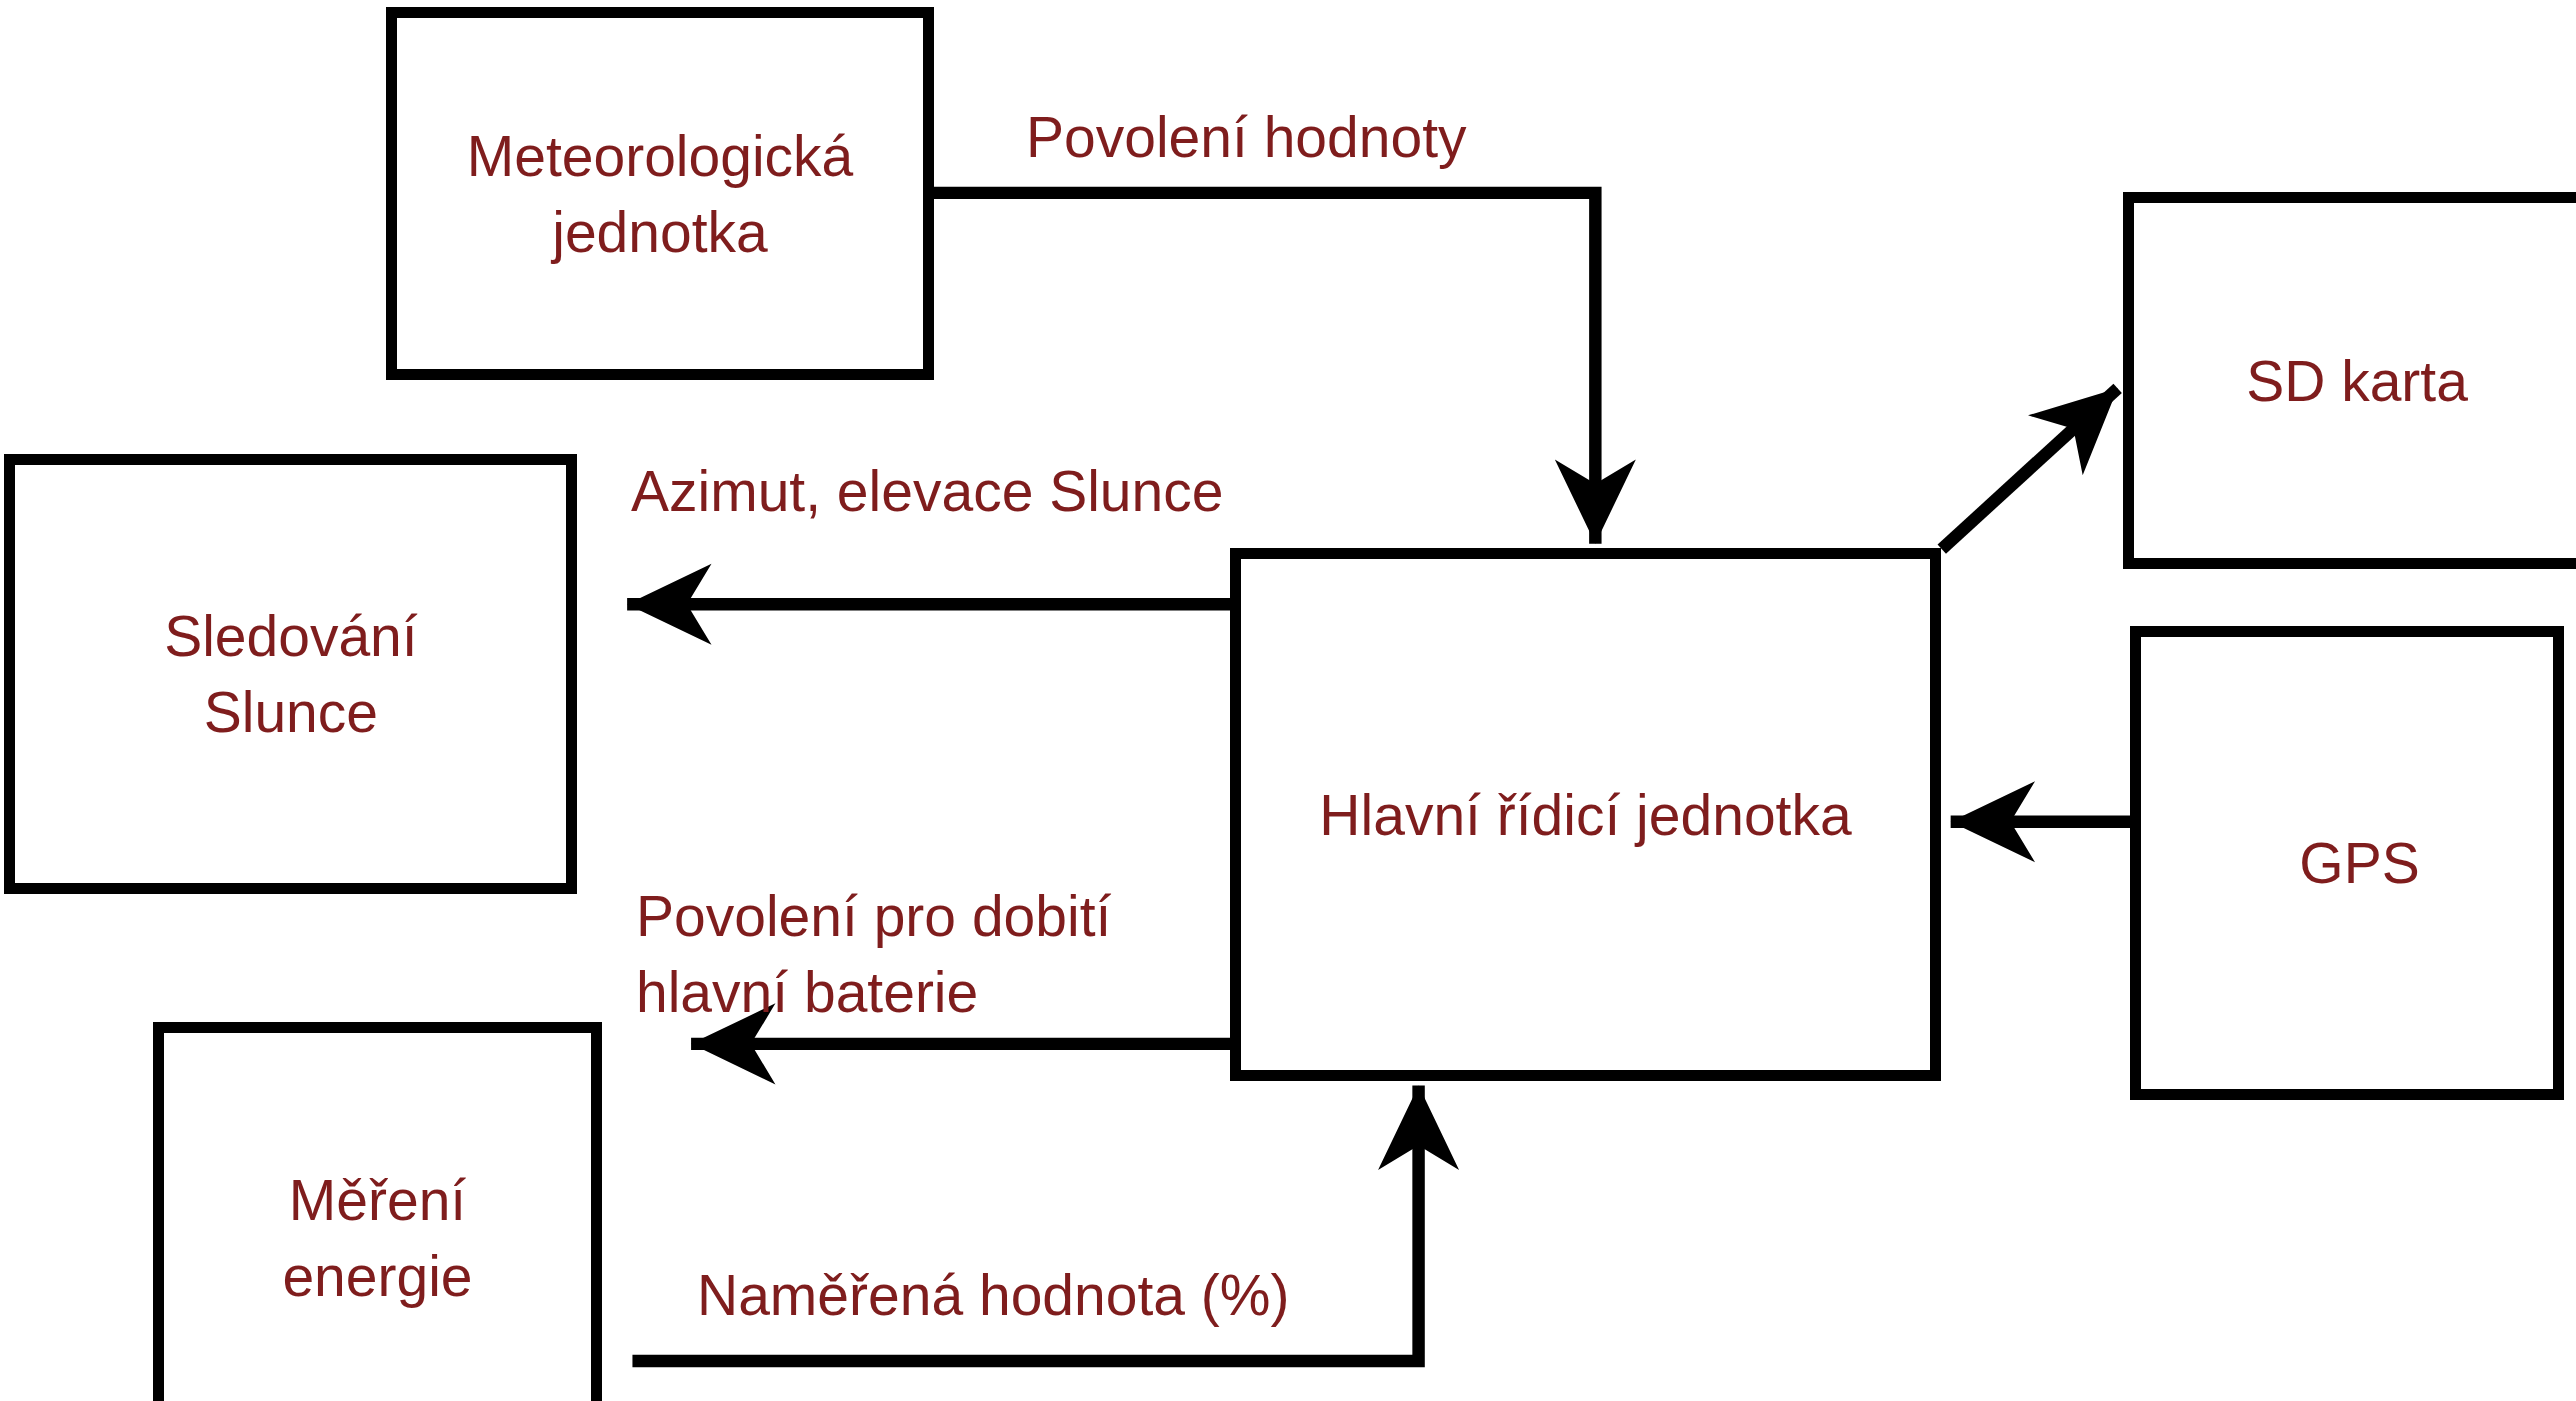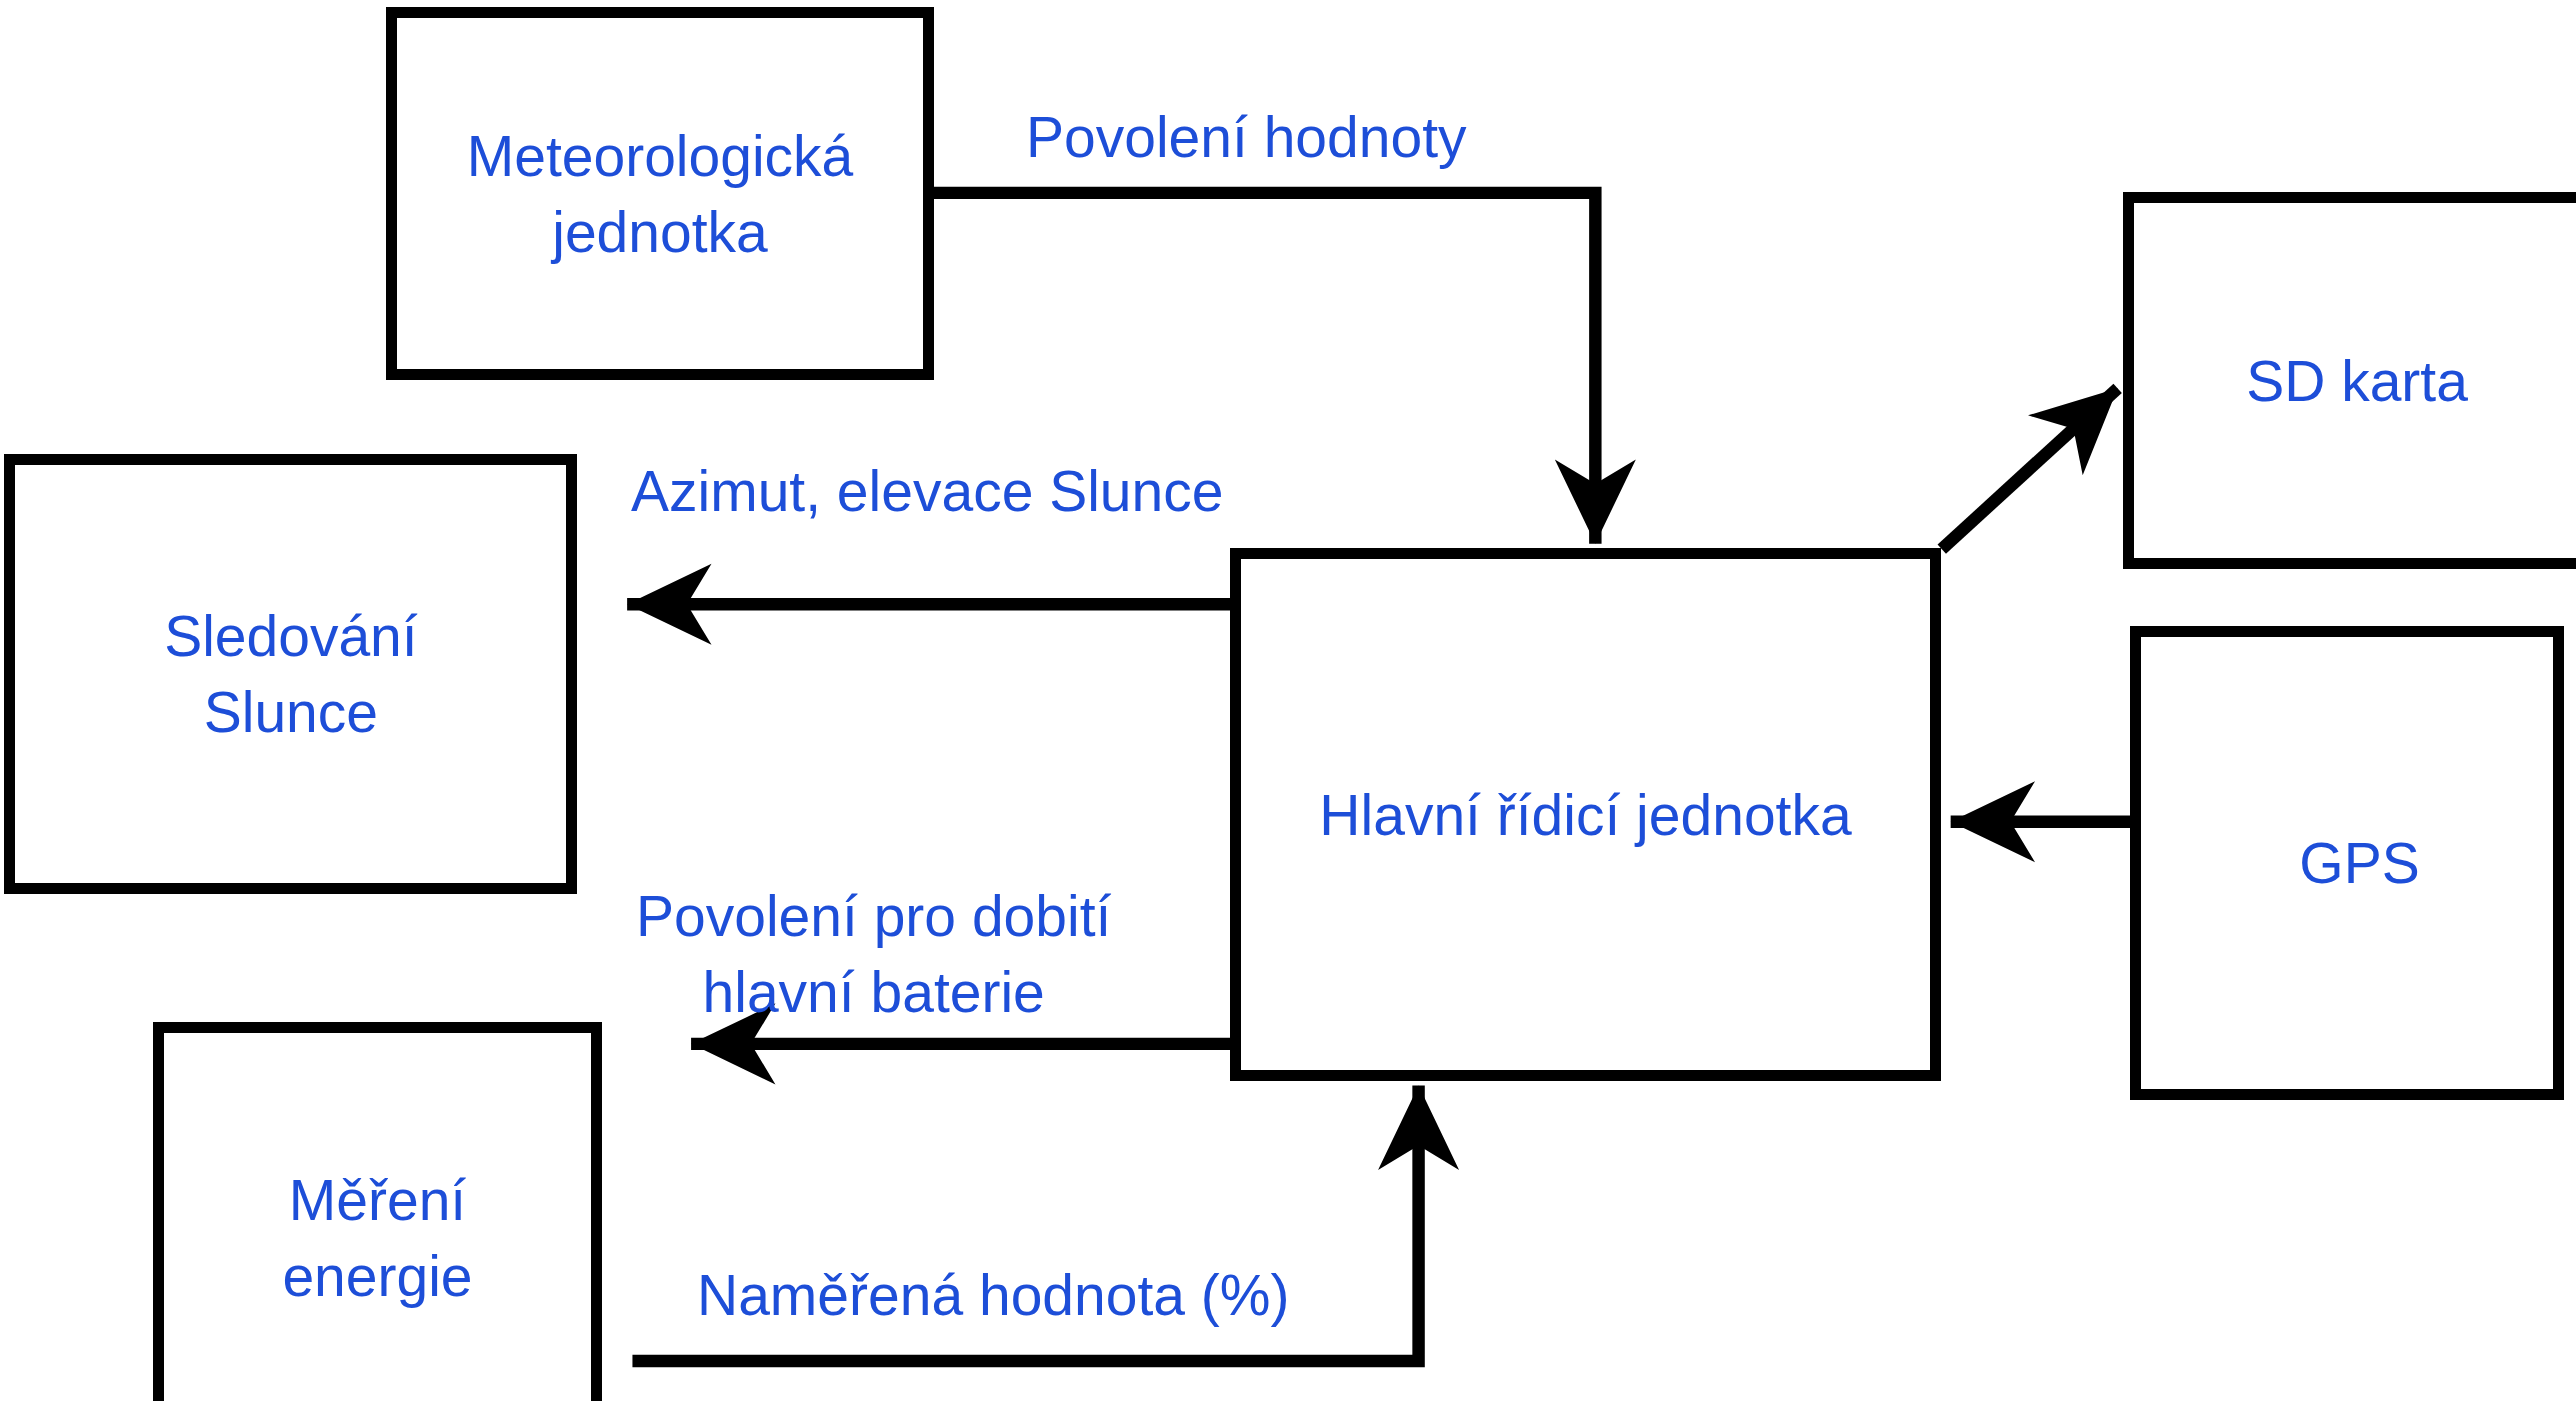--- a/index.html
+++ b/index.html
@@ -6,21 +6,21 @@
     margin: 0;
     padding: 0;
     background: #ffffff;
   }
   #canvas {
     position: relative;
     width: 2576px;
     height: 1402px;
     background: #ffffff;
     font-family: "Liberation Sans", "DejaVu Sans", sans-serif;
-    color: #1d4ed8;
+    color: #7f1d1d;
     overflow: hidden;
   }
   #edges-svg {
     position: absolute;
     left: 0;
     top: 0;
     width: 2576px;
     height: 1402px;
   }
   .box {
@@ -45,21 +45,21 @@
   }
   .box-meteo    { left: 386px;  top: 7px;    width: 548px; height: 373px; }
   .box-sledovani{ left: 4.4px;    top: 454px;  width: 573px; height: 440px; }
   .box-main     { left: 1230px; top: 548px;  width: 711px; height: 533px; }
   .box-sd       { left: 2123px; top: 192px;  width: 468px; height: 377px; }
   .box-gps      { left: 2130px; top: 626px;  width: 434px; height: 474px; padding-left: 25px; }
   .box-mereni   { left: 153px;  top: 1022px; width: 449px; height: 432px; }
 
   .label-measured-values { left: 1026px; top: 99px; }
   .label-azimuth         { left: 631px;  top: 453px; }
-  .label-permission      { left: 636px;  top: 878px; text-align: center; }
+  .label-permission      { left: 636px;  top: 878px; }
   .label-measured-pct    { left: 697px;  top: 1257px; }
 </style>
 </head>
 <body>
 
 <div id="canvas">
 
   <svg id="edges-svg" viewBox="0 0 2900 1578" xmlns="http://www.w3.org/2000/svg">
     <defs>
       <marker id="arrowhead" viewBox="0 0 10 10" refX="10" refY="5" markerUnits="userSpaceOnUse" markerWidth="105" markerHeight="95" orient="auto">

